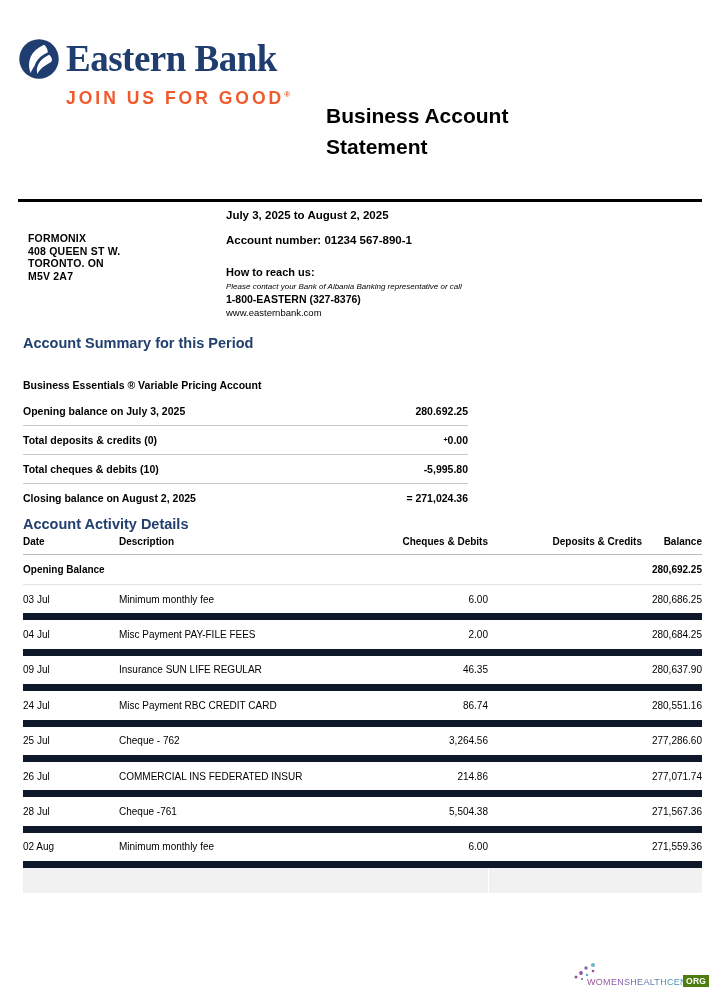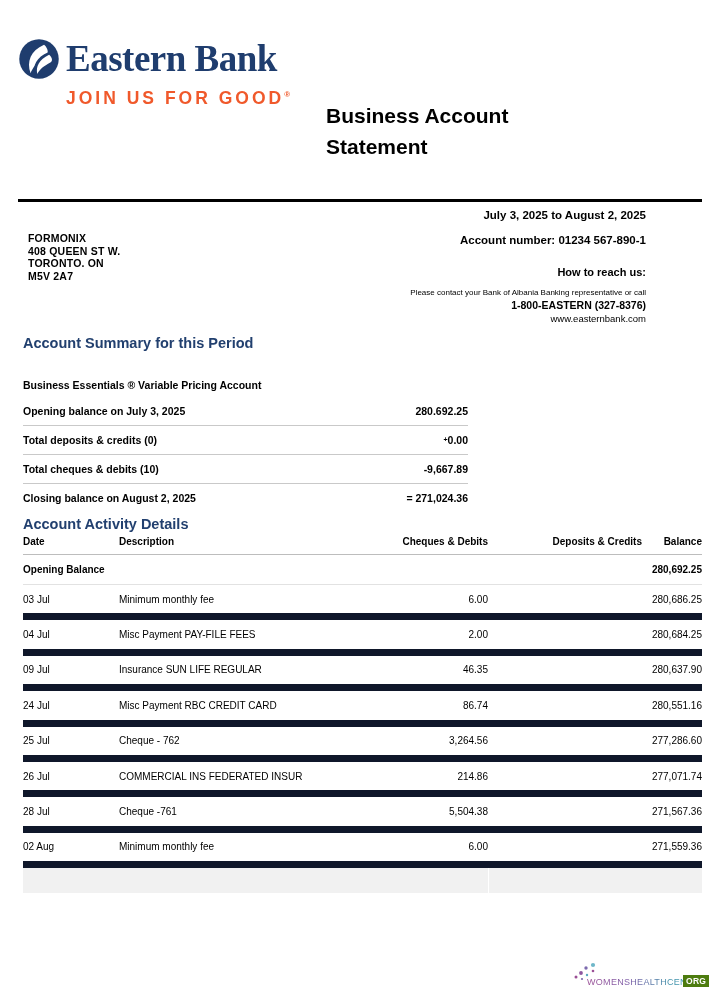--- a/index.html
+++ b/index.html
@@ -96,21 +96,20 @@
     line-height: 12.6px;
     letter-spacing: 0.2px;
   }
 
   
   .meta {
     position: absolute;
     right: 18px;
     top: 207px;
     width: 420px;
-    text-align: right;
   }
   .meta-period {
     font-size: 11.5px;
     font-weight: bold;
     line-height: 16px;
   }
   .meta-account {
     font-size: 11.5px;
     font-weight: bold;
     line-height: 16px;
@@ -118,21 +117,22 @@
   }
   .meta-reach {
     font-size: 11px;
     font-weight: bold;
     margin-top: 18px;
     line-height: 13px;
   }
   .meta-contact {
     font-size: 8px;
     line-height: 11px;
-    margin-top: 8px;
+    margin-top: 2px;
+    font-style: italic;
   }
   .meta-phone {
     font-size: 10.5px;
     font-weight: bold;
     line-height: 13px;
     margin-top: 1px;
   }
   .meta-web {
     font-size: 9.5px;
     line-height: 12px;
@@ -319,21 +319,21 @@
       <tr class="line first">
         <td>Opening balance on July 3, 2025</td>
         <td class="amt">280.692.25</td>
       </tr>
       <tr class="line">
         <td>Total deposits &amp; credits (0)</td>
         <td class="amt"><span class="plus-small">+</span><span>0.00</span></td>
       </tr>
       <tr class="line">
         <td>Total cheques &amp; debits (10)</td>
-        <td class="amt">-9,667.89</td>
+        <td class="amt">-5,995.80</td>
       </tr>
       <tr class="line">
         <td>Closing balance on August 2, 2025</td>
         <td class="amt">= 271,024.36</td>
       </tr>
     </tbody>
   </table>
 
   <div class="section-title" id="activity-title">Account Activity Details</div>
 

